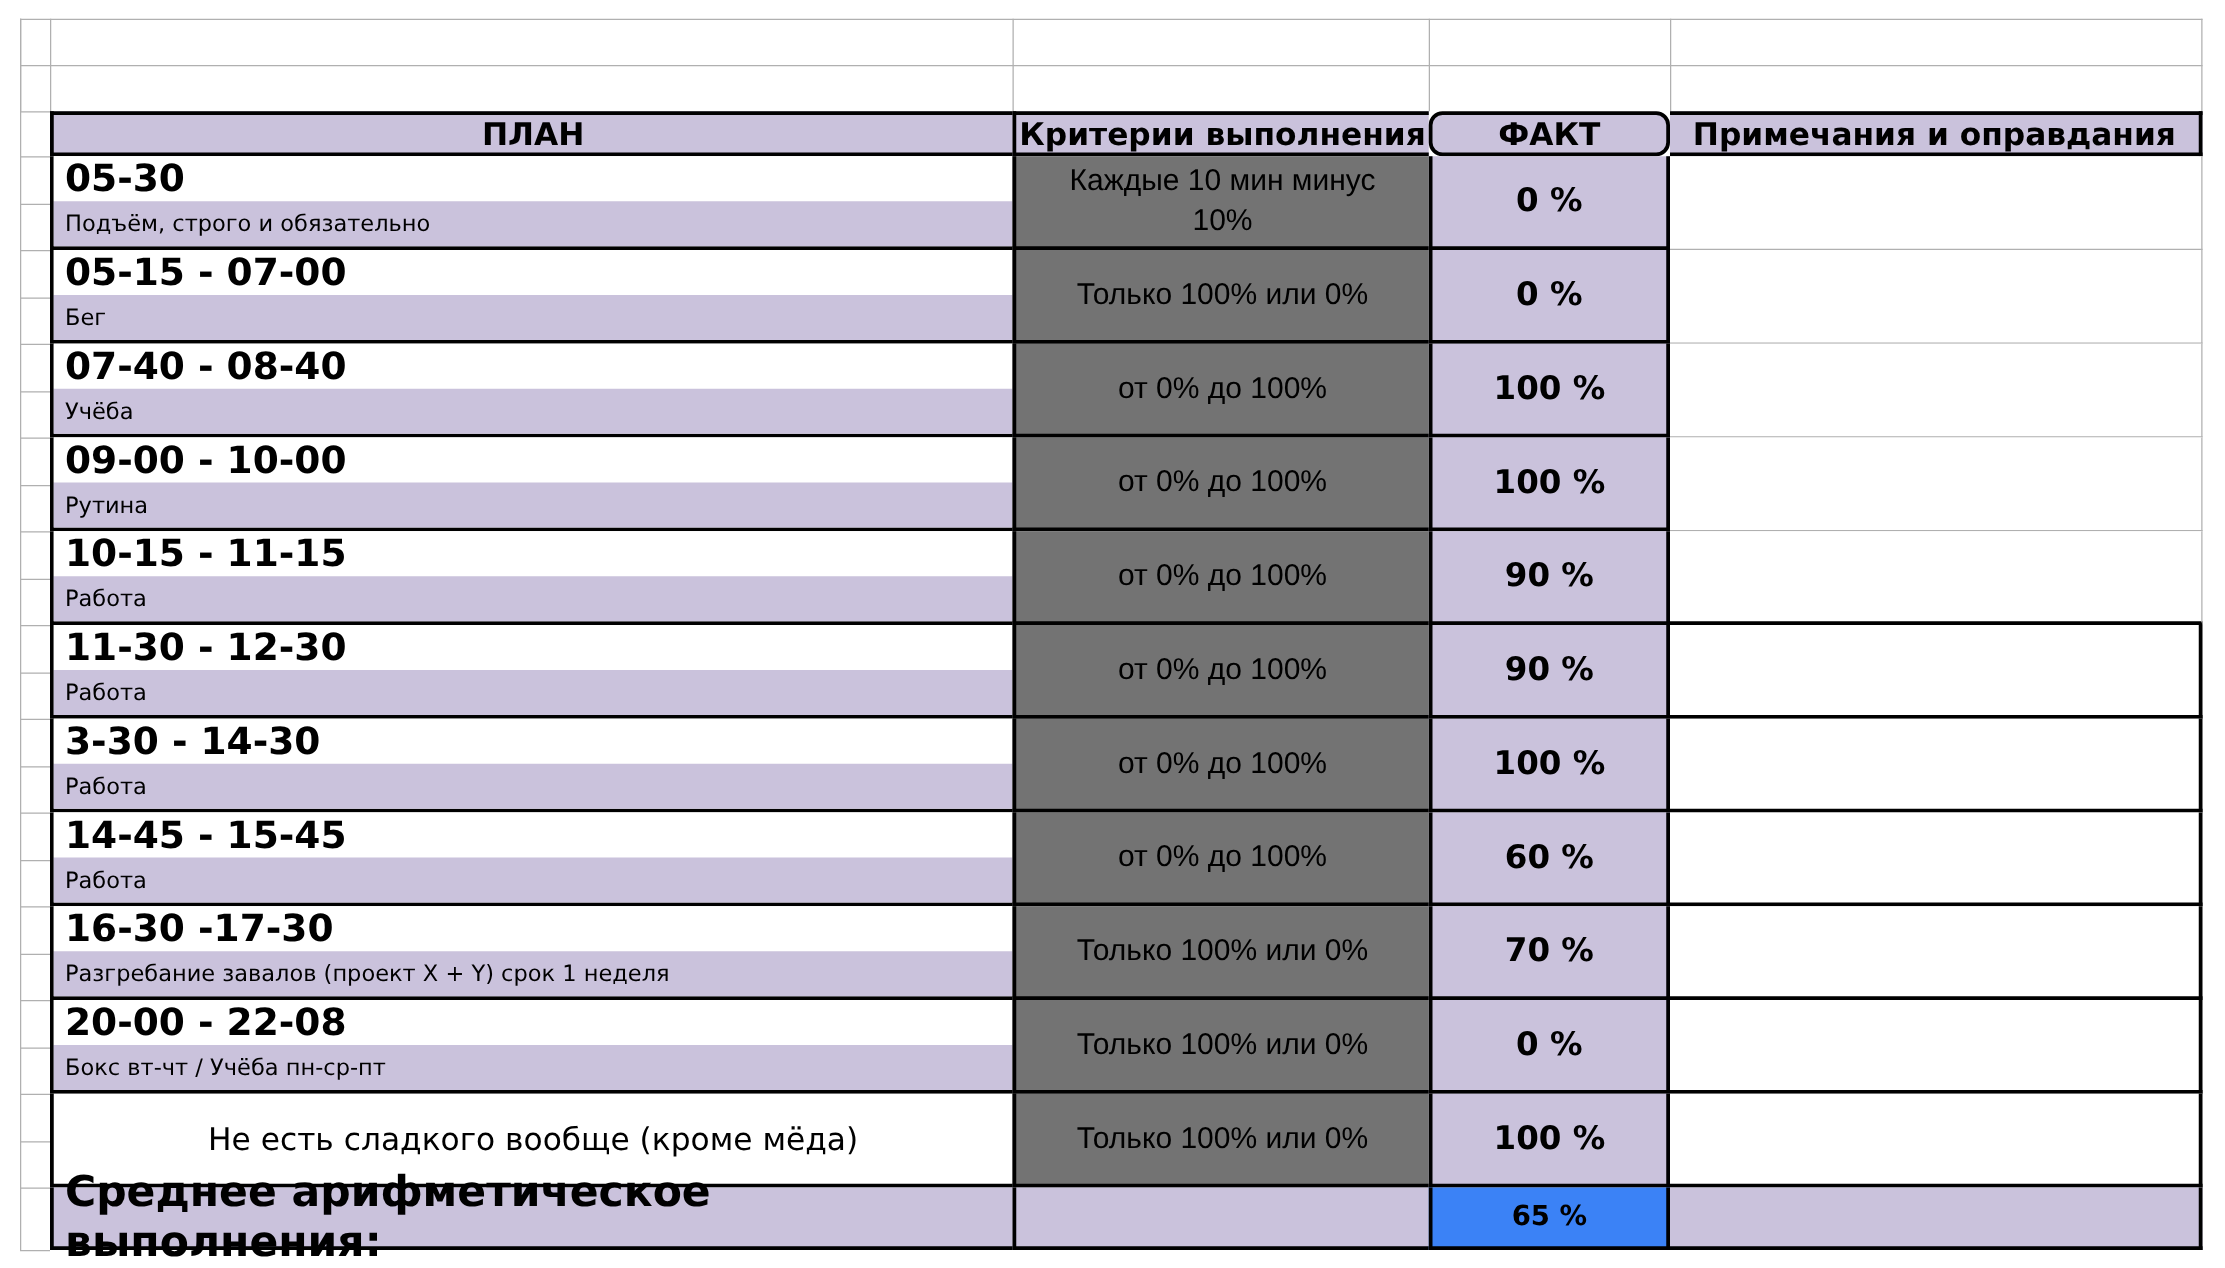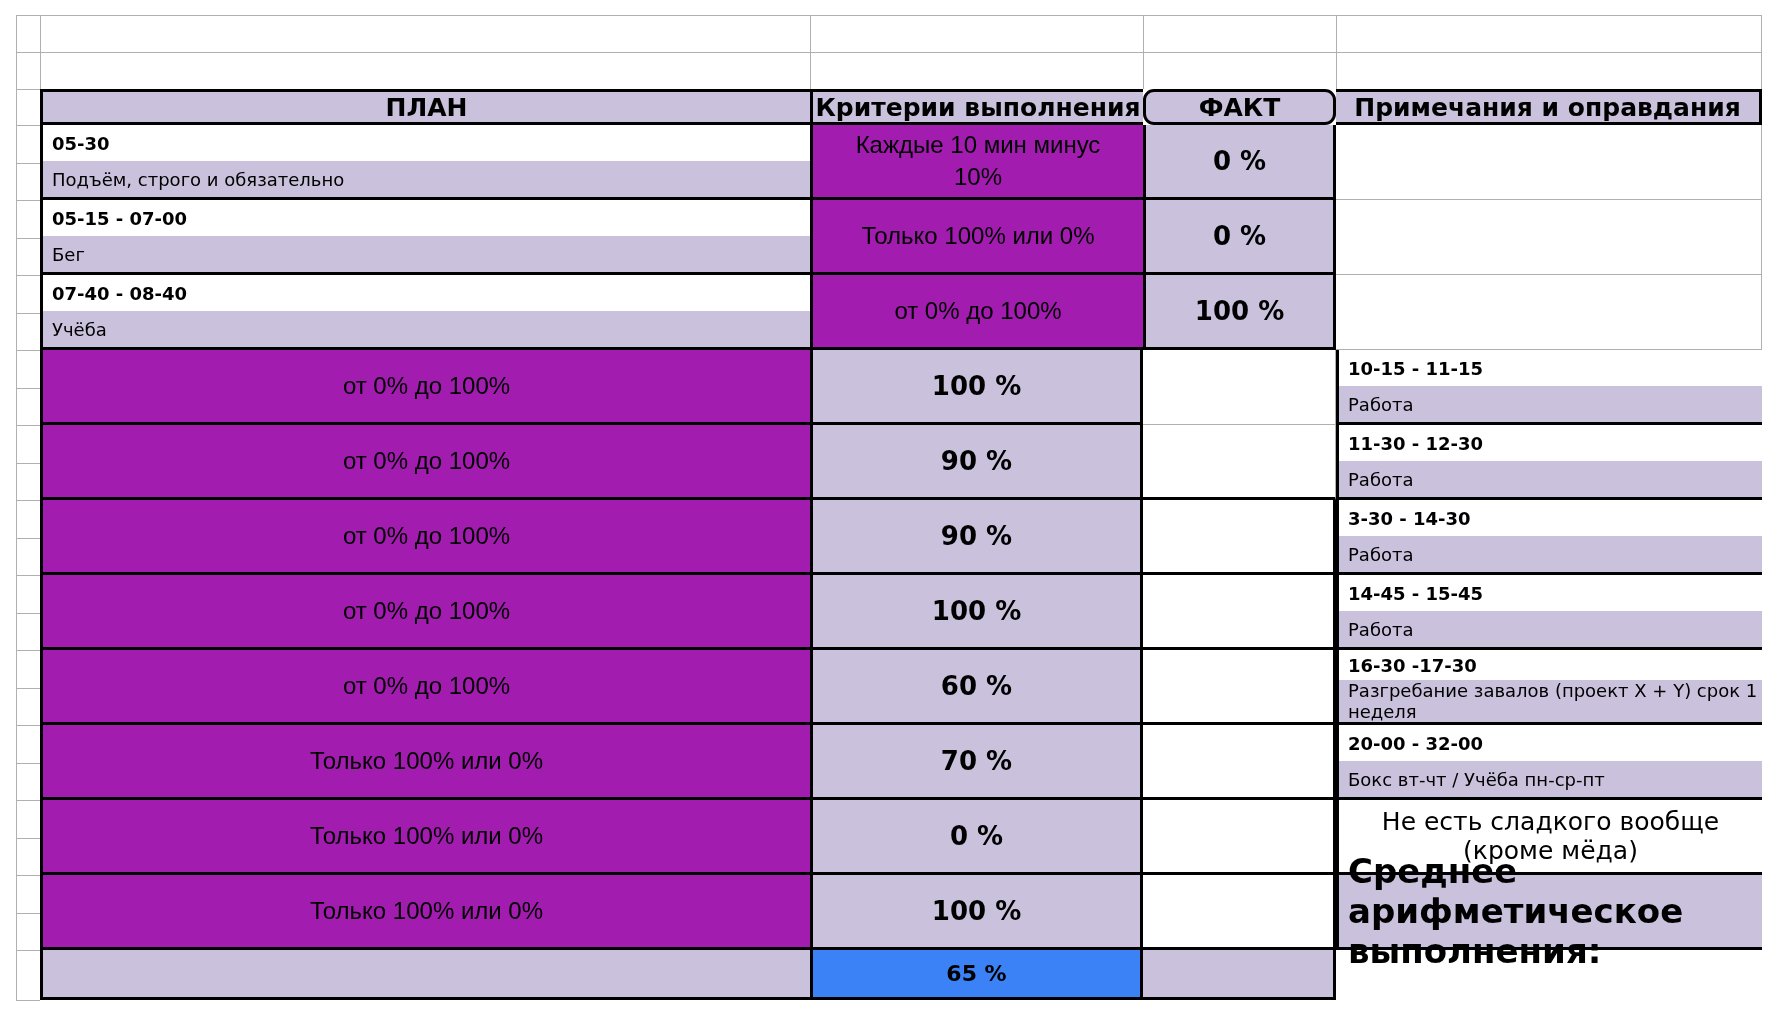--- a/index.html
+++ b/index.html
@@ -10,24 +10,24 @@
   
   .tbl{position:absolute;left:40px;top:89px;width:1510px;height:911px;display:grid;
        grid-template-columns:770px 333px 193px 426px;
        grid-template-rows:36px repeat(11,75px) 50px;}
   .tbl>div{box-sizing:border-box;min-width:0;min-height:0;}
   .hc{background:#cac2dc;border-top:3px solid #000;border-bottom:3px solid #000;border-left:3px solid #000;
       display:flex;align-items:center;justify-content:center;font-weight:bold;font-size:25px;}
   .hc-fact{border-right:3px solid #000;border-radius:11px;}
   .hc-notes{border-left:none;border-right:3px solid #000;}
   .plan{border-left:3px solid #000;border-bottom:3px solid #000;display:flex;flex-direction:column;background:#fff;}
-  .time{flex:1 1 50%;display:flex;align-items:center;padding-left:9px;font-weight:bold;font-size:18px;background:#fff;}
+  .time{flex:1 1 50%;display:flex;align-items:center;padding-left:9px;font-weight:bold;font-size:30px;background:#fff;}
   .act{flex:1 1 50%;display:flex;align-items:center;padding-left:9px;font-size:18px;background:#cac2dc;}
   .crit{border-left:3px solid #000;border-bottom:3px solid #000;display:flex;align-items:center;justify-content:center;
-        font-family:"Liberation Sans",sans-serif;font-size:24px;text-align:center;white-space:pre-line;background:#a21caf;line-height:1.35;}
+        font-family:"Liberation Sans",sans-serif;font-size:24px;text-align:center;white-space:pre-line;background:#737373;line-height:1.35;}
   .fact{border-left:3px solid #000;border-right:3px solid #000;border-bottom:3px solid #000;
         display:flex;align-items:center;justify-content:center;font-weight:bold;font-size:26px;background:#cac2dc;}
   .n-gray{background:#fff;border-right:1px solid #b0b0b0;border-bottom:1px solid #b0b0b0;}
   .n-mid{background:#fff;border-right:1px solid #b0b0b0;border-bottom:3px solid #000;}
   .n-black{background:#fff;border-right:3px solid #000;border-bottom:3px solid #000;}
   .single-plan{border-left:3px solid #000;border-bottom:3px solid #000;background:#fff;
         display:flex;align-items:center;justify-content:center;font-size:25px;text-align:center;}
   .sum-label{background:#cac2dc;border-left:3px solid #000;border-bottom:3px solid #000;
         display:flex;align-items:center;padding-left:9px;font-weight:bold;font-size:34px;}
   .sum-crit{background:#cac2dc;border-left:3px solid #000;border-bottom:3px solid #000;}
@@ -102,20 +102,24 @@
   <div class="n-gray"></div>
 
   <div class="plan">
     <div class="time">07-40 - 08-40</div>
     <div class="act">Учёба</div>
   </div>
   <div class="crit">от 0% до 100%</div>
   <div class="fact">100 %</div>
   <div class="n-gray"></div>
 
+  <div class="plan">
+    <div class="time">09-00 - 10-00</div>
+    <div class="act">Рутина</div>
+  </div>
   <div class="crit">от 0% до 100%</div>
   <div class="fact">100 %</div>
   <div class="n-gray"></div>
 
   <div class="plan">
     <div class="time">10-15 - 11-15</div>
     <div class="act">Работа</div>
   </div>
   <div class="crit">от 0% до 100%</div>
   <div class="fact">90 %</div>
@@ -147,21 +151,21 @@
 
   <div class="plan">
     <div class="time">16-30 -17-30</div>
     <div class="act">Разгребание завалов (проект X + Y) срок 1 неделя</div>
   </div>
   <div class="crit">Только 100% или 0%</div>
   <div class="fact">70 %</div>
   <div class="n-black"></div>
 
   <div class="plan">
-    <div class="time">20-00 - 32-00</div>
+    <div class="time">20-00 - 22-08</div>
     <div class="act">Бокс вт-чт / Учёба пн-ср-пт</div>
   </div>
   <div class="crit">Только 100% или 0%</div>
   <div class="fact">0 %</div>
   <div class="n-black"></div>
 <div class="single-plan" id="single-plan">Не есть сладкого вообще (кроме мёда)</div>
     <div class="crit">Только 100% или 0%</div>
     <div class="fact">100 %</div>
     <div class="n-black"></div>
 

